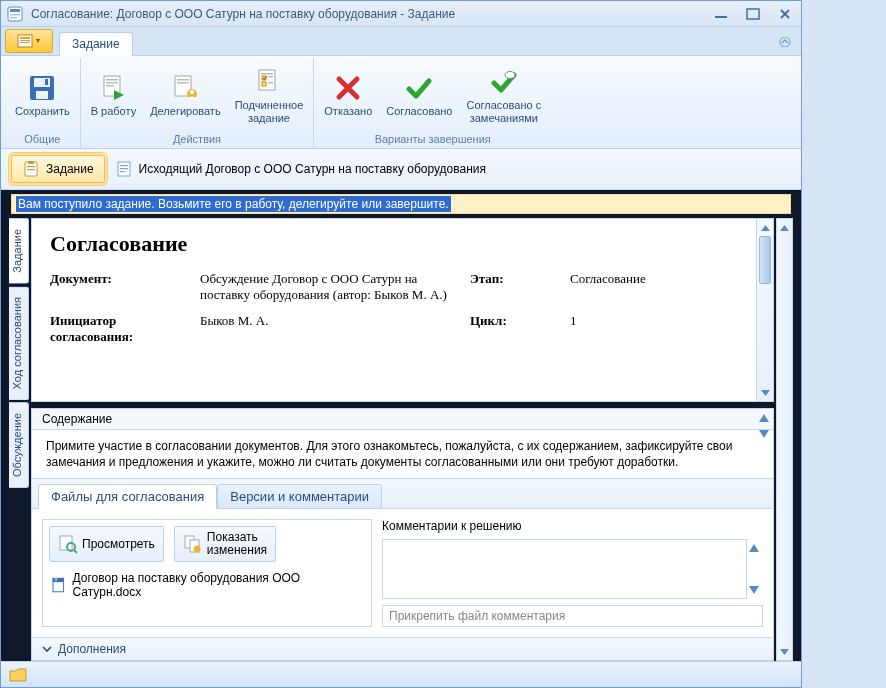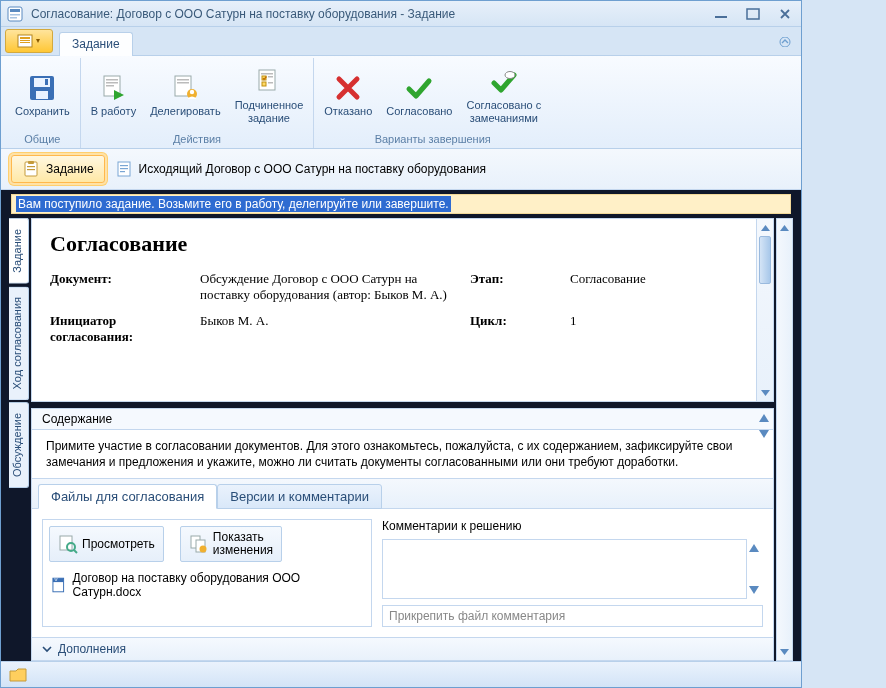--- a/index.html
+++ b/index.html
@@ -134,21 +134,21 @@
 
   .tabs2 { display:flex; background:linear-gradient(#f4f8fd,#e8f1fb); border-top:1px solid #c4d7ee; border-bottom:1px solid #c4d7ee; padding:4px 6px 0 6px; gap:0;}
   .tab2 {
     background:#fff; border:1px solid #b8d0ea; border-bottom:1px solid #fff;
     border-radius:3px 3px 0 0; padding:4px 12px; font-size:13px; color:#2a4e78;
     position:relative; top:1px; cursor:pointer;
   }
   .tab2.inactive { background:linear-gradient(#eaf2fc,#d9e8f9); border-bottom:1px solid #b8d0ea; top:1px;}
   .tabs2-body { display:flex; background:#fff; }
   .files-col { flex:0 0 330px; border:1px solid #c4d7ee; margin:10px; padding:6px;}
-  .filebar { display:flex; gap:16px; margin-bottom:6px;}
+  .filebar { display:flex; gap:10px; margin-bottom:6px;}
   .filebtn {
     display:flex; align-items:center; gap:4px;
     border:1px solid #b8d0ea; background:linear-gradient(#f5f9fe,#e6effa);
     padding:4px 8px; border-radius:2px; cursor:pointer; font-size:12px;
     line-height:13px;
   }
   .filelist-item { display:flex;align-items:center; gap:6px; padding:3px 2px; font-size:12px;}
   .cmnt-col { flex:1; margin:10px 10px 10px 0; display:flex; flex-direction:column; gap:6px;}
   .cmnt-box { flex:1; min-height:60px; border:1px solid #c4d7ee; background:#fff; }
   .attach-ph { border:1px solid #c4d7ee; padding:3px 6px; color:#888; font-size:12px;}

